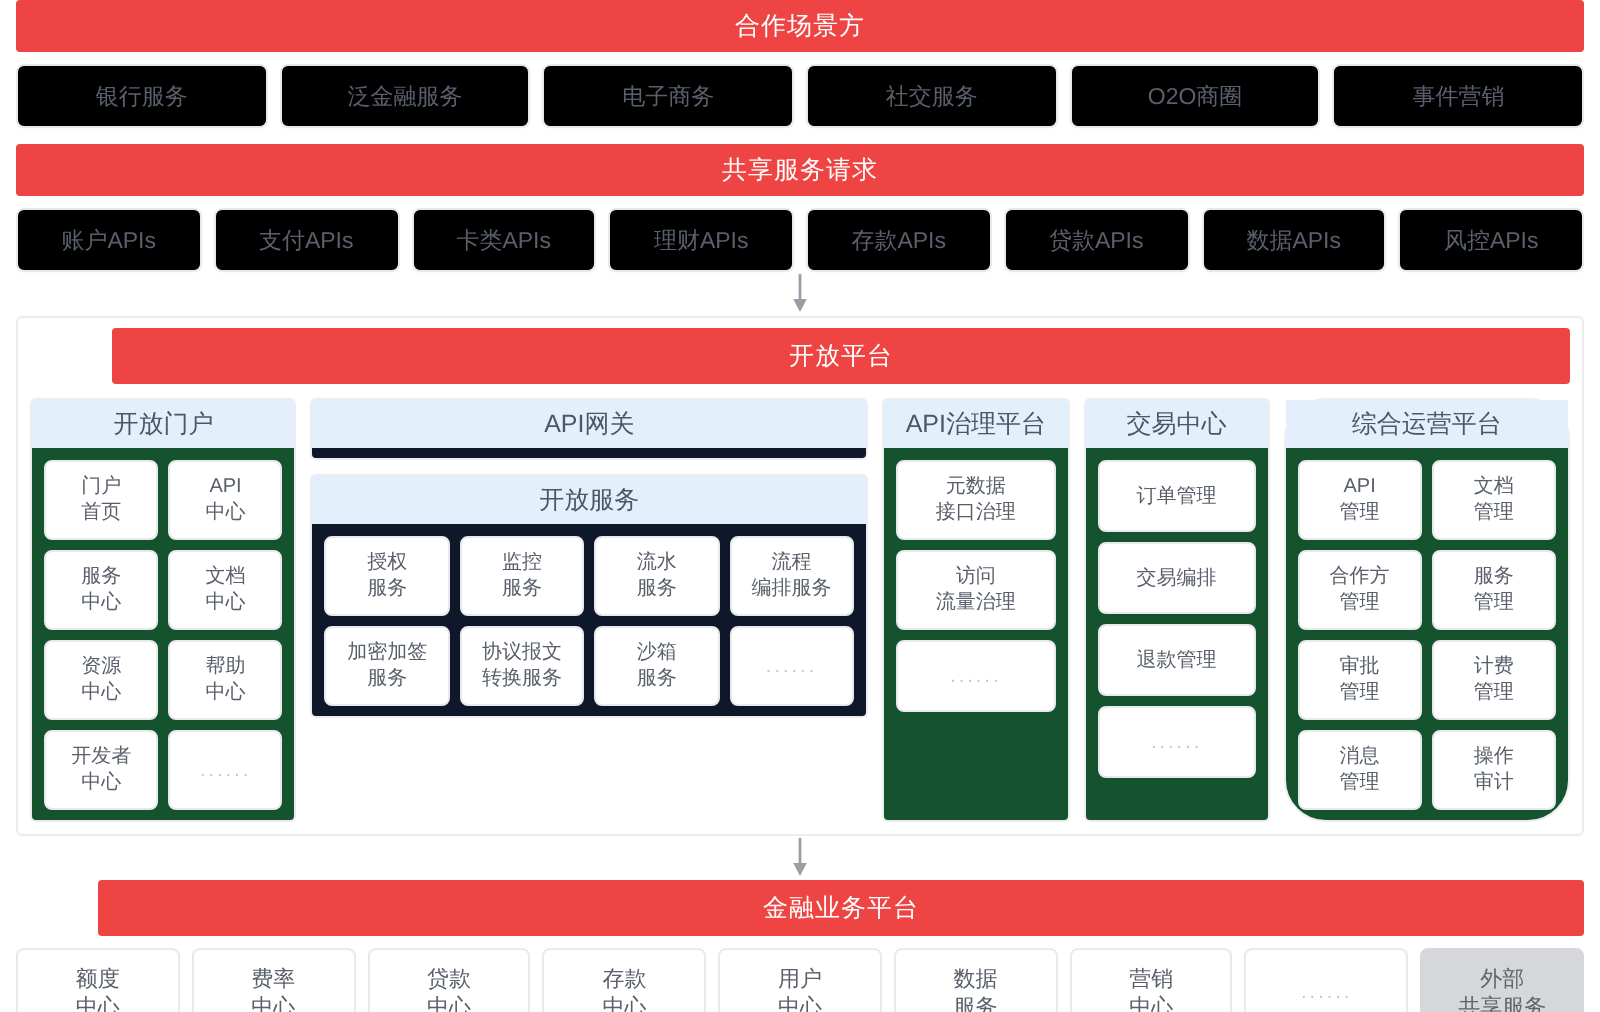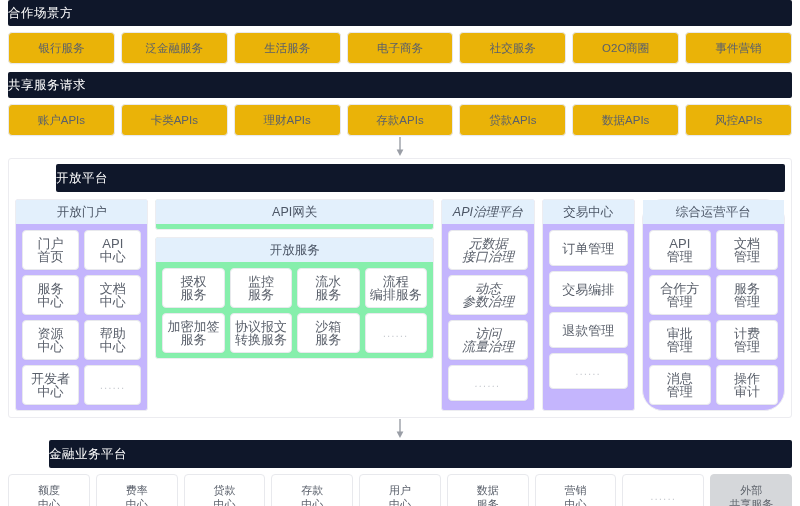--- a/index.html
+++ b/index.html
@@ -28,42 +28,42 @@
     background: #ffffff;
     border: 1px solid #ececf0;
     border-radius: 3px;
     box-sizing: border-box;
     padding: 5px 6px 6px 6px;
   }
   .panel.flat { border: none; padding: 0; }
 
   
   .band {
-    background: #0f172a;
+    background: #ef4444;
     color: #ffffff;
     font-size: 12.5px;
     line-height: 26px;
     height: 26px;
-    text-align: left;
+    text-align: center;
     border-radius: 2px;
     letter-spacing: .5px;
   }
   .band.tall { height: 28px; line-height: 28px; margin-left: 41px; }
 
   
   .chiprow {
     display: flex;
     gap: 6px;
     margin-top: 6px;
   }
   .chip {
     flex: 1 1 0;
     border: 1px solid #e8e9ed;
     border-radius: 4px;
-    background: #eab308;
+    background: #000000;
     height: 30px;
     display: flex;
     align-items: center;
     justify-content: center;
     font-size: 11.5px;
     color: #5a606b;
     box-shadow: 0 1px 1px rgba(0,0,0,0.015);
   }
 
   
@@ -77,36 +77,36 @@
 
   
   .op-body {
     display: flex;
     gap: 7px;
     margin-top: 7px;
   }
   .col {
     border: 1px solid #ededf1;
     border-radius: 3px;
-    background: #c4b5fd;
+    background: #14532d;
     box-sizing: border-box;
     padding: 0 0 5px 0;
     display: flex;
     flex-direction: column;
   }
   .col.portal     { width: 135px; }
   .col.gateway    { width: 282px; border: none; padding: 0; background: transparent; gap: 7px; }
-  .col.governance { width: 95px; font-style: italic; }
+  .col.governance { width: 95px; }
   .col.trade      { width: 94px; }
   .col.ops        { width: 145px; border-radius: 21px; }
 
   .subpanel {
     border: 1px solid #ededf1;
     border-radius: 3px;
-    background: #86efac;
+    background: #0f172a;
     box-sizing: border-box;
     padding: 0 0 5px 0;
   }
 
   .sub-head {
     background: #e3f0fc;
     color: #4c5666;
     font-size: 12.5px;
     height: 24px;
     line-height: 24px;
@@ -124,21 +124,21 @@
 
   .cell {
     border: 1px solid #e8e9ed;
     border-radius: 4px;
     background: #ffffff;
     min-height: 34px;
     display: flex;
     flex-direction: column;
     align-items: center;
     justify-content: center;
-    font-size: 13px;
+    font-size: 10px;
     line-height: 13px;
     color: #5a606b;
     text-align: center;
     padding: 2px 1px;
     box-shadow: 0 1px 1px rgba(0,0,0,0.012);
   }
   .cell.one-line { min-height: 30px; }
   .cell .ln { display: block; white-space: nowrap; }
   .cell.ellip { color: #c3c6cc; letter-spacing: 1.5px; font-size: 10px; }
 
@@ -177,34 +177,34 @@
 </head>
 <body>
 
 <div class="canvas">
 
   <div class="panel flat sect">
     <div class="band">合作场景方</div>
     <div class="chiprow" id="partners-row">
         <div class="chip">银行服务</div>
         <div class="chip">泛金融服务</div>
-        <div class="chip">生活服务</div>
         <div class="chip">电子商务</div>
         <div class="chip">社交服务</div>
         <div class="chip">O2O商圈</div>
         <div class="chip">事件营销</div>
       </div>
   </div>
 
   <div class="sp-8"></div>
 
   <div class="panel flat sect">
     <div class="band">共享服务请求</div>
     <div class="chiprow" id="shared-row">
         <div class="chip">账户APIs</div>
+        <div class="chip">支付APIs</div>
         <div class="chip">卡类APIs</div>
         <div class="chip">理财APIs</div>
         <div class="chip">存款APIs</div>
         <div class="chip">贷款APIs</div>
         <div class="chip">数据APIs</div>
         <div class="chip">风控APIs</div>
       </div>
   </div>
 
   <div class="arrow">
@@ -299,24 +299,20 @@
       </div>
 
       <div class="col governance">
         <div class="sub-head">API治理平台</div>
         <div class="cellgrid c1" id="governance-grid">
             <div class="cell">
               <span class="ln">元数据</span>
               <span class="ln">接口治理</span>
             </div>
             <div class="cell">
-              <span class="ln">动态</span>
-              <span class="ln">参数治理</span>
-            </div>
-            <div class="cell">
               <span class="ln">访问</span>
               <span class="ln">流量治理</span>
             </div>
             <div class="cell ellip one-line">
               <span class="ln">......</span>
             </div>
           </div>
       </div>
 
       <div class="col trade">

